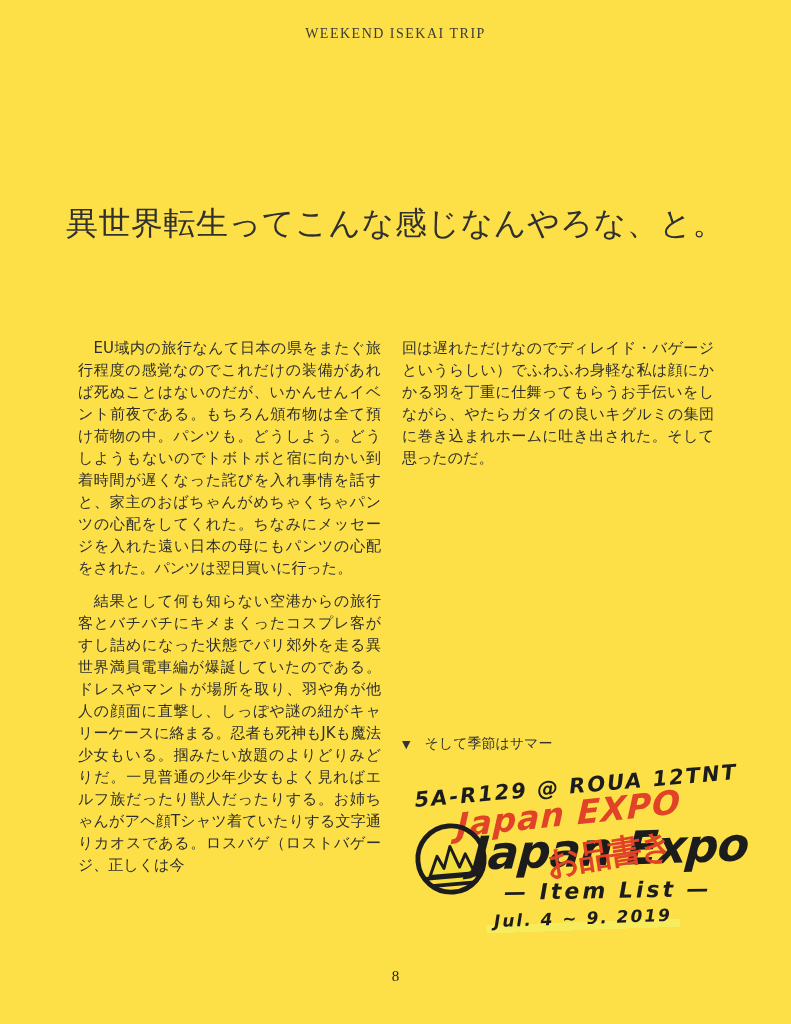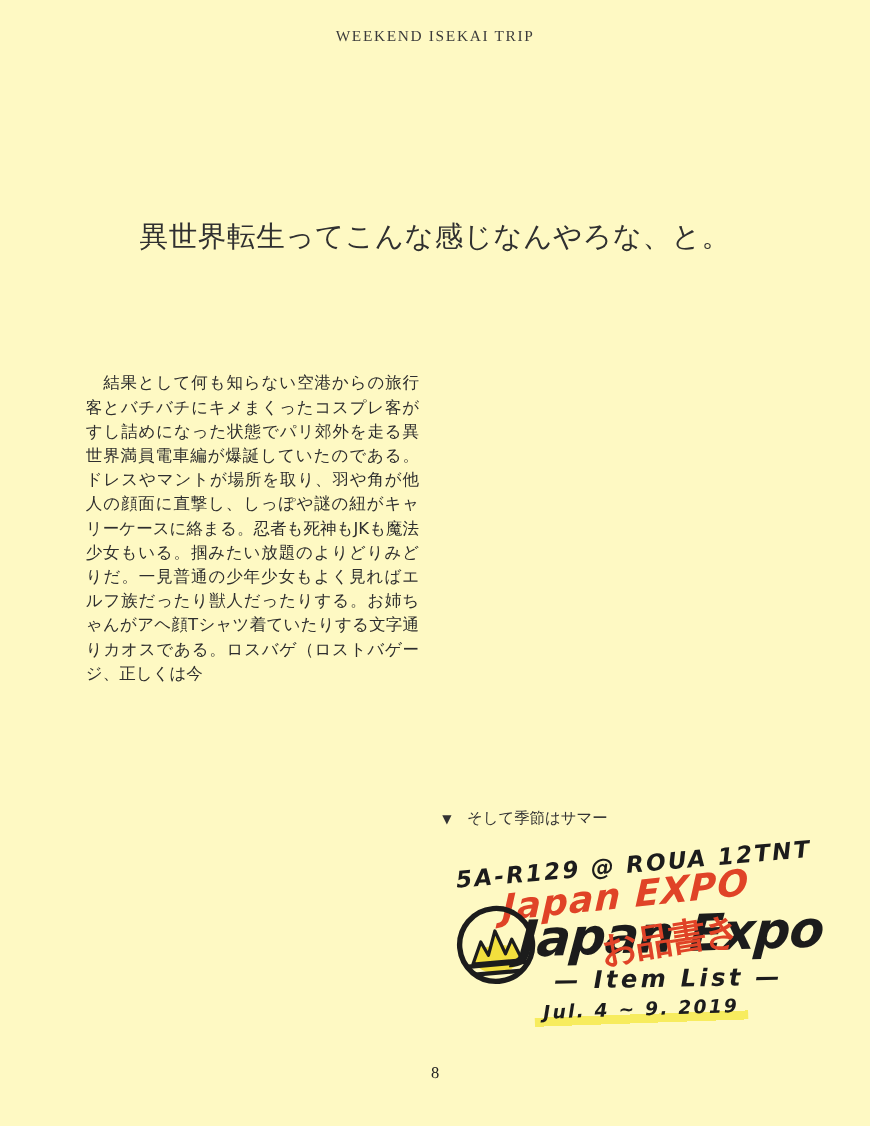--- a/index.html
+++ b/index.html
@@ -5,34 +5,34 @@
   :root{
     --ink:#1c1c1c;
     --red:#e04327;
     --yellow:#f2df3d;
     --highlight:#f7ec5e;
   }
   html,body{margin:0;padding:0;background:#ffffff;}
   .page{
     position:relative;
     width:791px;height:1024px;
-    background:#fef9c3;
+    background:#fde047;
     overflow:hidden;
     font-family:"DejaVu Sans",sans-serif;
   }
   .running-head{
     position:absolute;top:26px;left:0;width:100%;
     text-align:center;
     font-family:"Liberation Serif","DejaVu Serif",serif;
     font-size:14px;letter-spacing:1.5px;color:#3b3b3b;
   }
   .article-title{
     position:absolute;top:181px;left:0;width:100%;
     text-align:center;
-    font-size:26px;letter-spacing:0.5px;color:#303030;
+    font-size:32px;letter-spacing:0.5px;color:#303030;
     font-weight:normal;
   }
   .col{
     position:absolute;top:337px;
     font-size:15px;line-height:22px;color:#2e2e2e;
     text-align:justify;
   }
   .col-left{left:78px;width:303px;}
   .col-right{left:402px;width:312px;}
   .col p{margin:0 0 11px 0;}
@@ -103,23 +103,27 @@
 </head>
 <body>
 
 <div class="page">
 
   <div class="running-head">WEEKEND ISEKAI TRIP</div>
 
   <h1 class="article-title">異世界転生ってこんな感じなんやろな、と。</h1>
 
   <div class="col col-left">
+    <p>　EU域内の旅行なんて日本の県をまたぐ旅行程度の感覚なのでこれだけの装備があれば死ぬことはないのだが、いかんせんイベント前夜である。もちろん頒布物は全て預け荷物の中。パンツも。どうしよう。どうしようもないのでトボトボと宿に向かい到着時間が遅くなった詫びを入れ事情を話すと、家主のおばちゃんがめちゃくちゃパンツの心配をしてくれた。ちなみにメッセージを入れた遠い日本の母にもパンツの心配をされた。パンツは翌日買いに行った。</p>
     <p>　結果として何も知らない空港からの旅行客とバチバチにキメまくったコスプレ客がすし詰めになった状態でパリ郊外を走る異世界満員電車編が爆誕していたのである。ドレスやマントが場所を取り、羽や角が他人の顔面に直撃し、しっぽや謎の紐がキャリーケースに絡まる。忍者も死神もJKも魔法少女もいる。掴みたい放題のよりどりみどりだ。一見普通の少年少女もよく見ればエルフ族だったり獣人だったりする。お姉ちゃんがアヘ顔Tシャツ着ていたりする文字通りカオスである。ロスバゲ（ロストバゲージ、正しくは今</p>
   </div>
 
+  <div class="col col-right">
+    <p>回は遅れただけなのでディレイド・バゲージというらしい）でふわふわ身軽な私は顔にかかる羽を丁重に仕舞ってもらうお手伝いをしながら、やたらガタイの良いキグルミの集団に巻き込まれホームに吐き出された。そして思ったのだ。</p>
+  </div>
 
   <div class="figure-caption">
     <span class="marker">▼</span>
     <span>そして季節はサマー</span>
   </div>
 
   <div class="sketch">
 
     <div class="booth-line">5A-R129 @ ROUA 12TNT</div>
 

